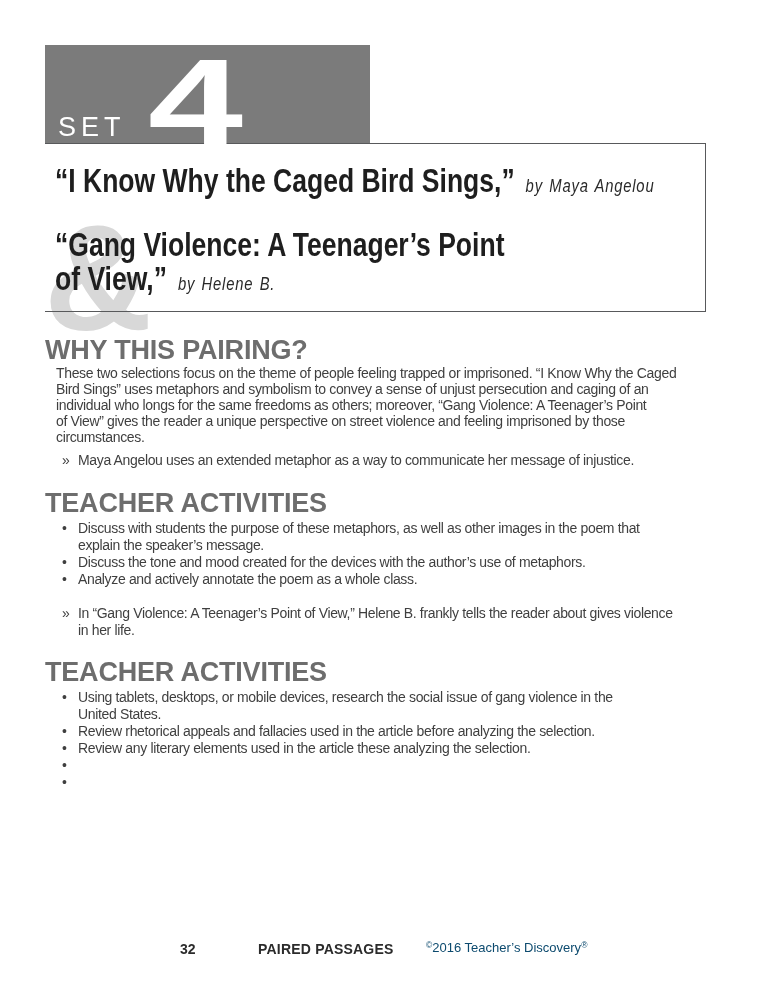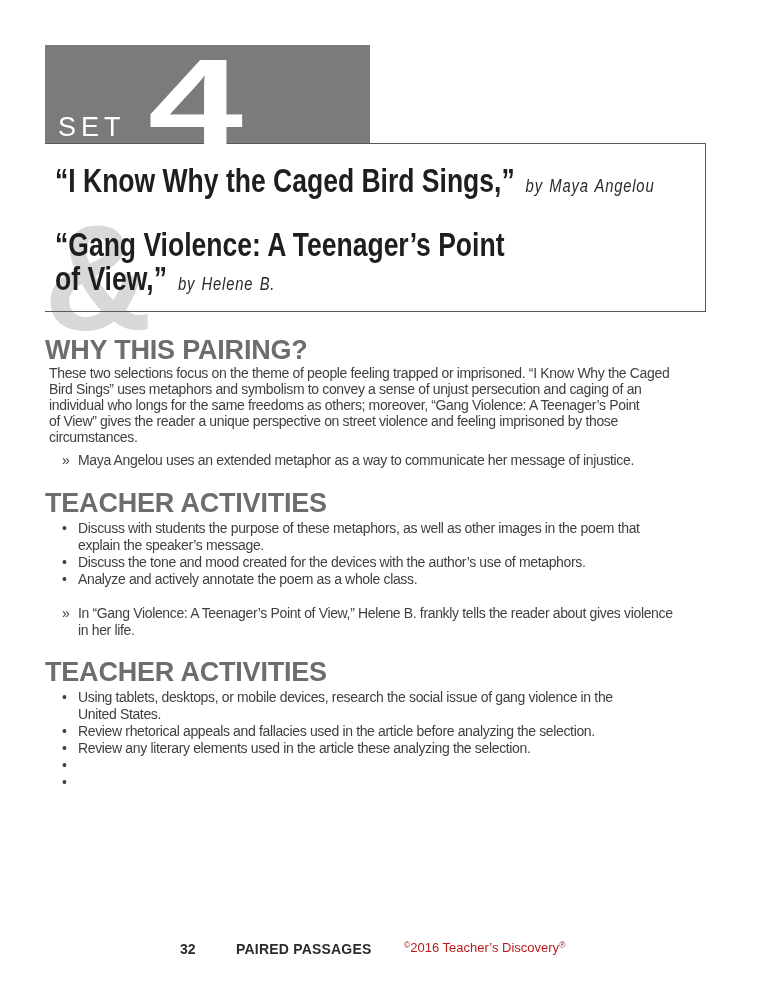--- a/index.html
+++ b/index.html
@@ -102,21 +102,21 @@
 
   
   .body-text {
     font-size: 14px;
     letter-spacing: -0.35px;
     color: #3f3f3f;
     white-space: pre-line;
   }
   #why-paragraph {
     position: absolute;
-    left: 49px; top: 365px;
+    left: 56px; top: 365px;
     line-height: 16px;
     z-index: 2;
   }
   .list {
     position: absolute;
     left: 62px;
     z-index: 2;
   }
   #note1-list { top: 452px; }
   #ta1-list   { top: 520px; }
@@ -137,27 +137,27 @@
     position: absolute;
     top: 942px;
     font-size: 14px;
     font-weight: bold;
     line-height: 1;
     color: #2b2b2b;
     white-space: nowrap;
     z-index: 2;
   }
   #footer-page-number { left: 180px; }
-  #footer-book-title  { left: 236px; letter-spacing: 0.2px; }
+  #footer-book-title  { left: 258px; letter-spacing: 0.2px; }
   #footer-copyright {
     position: absolute;
-    left: 404px; top: 941px;
+    left: 426px; top: 941px;
     font-size: 13px;
     line-height: 1;
-    color: #b91c1c;
+    color: #0c4a6e;
     white-space: nowrap;
     z-index: 2;
   }
   #footer-copyright .sup {
     font-size: 8.5px;
     vertical-align: 4px;
   }
 </style>
 </head>
 <body>

